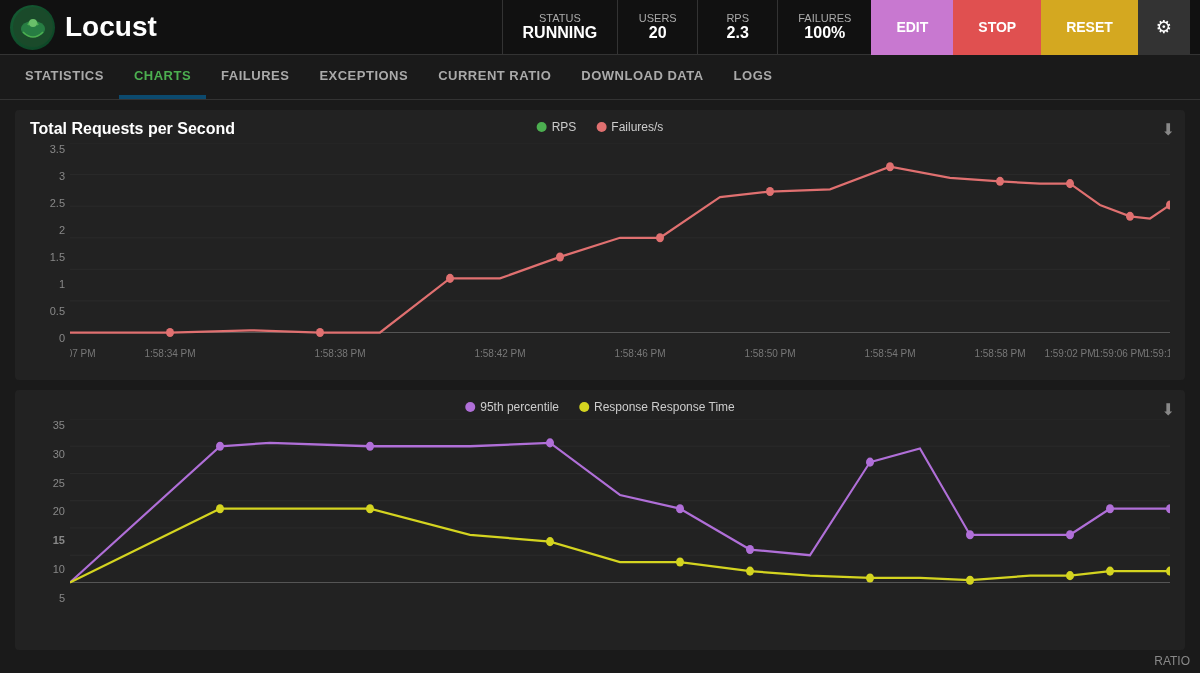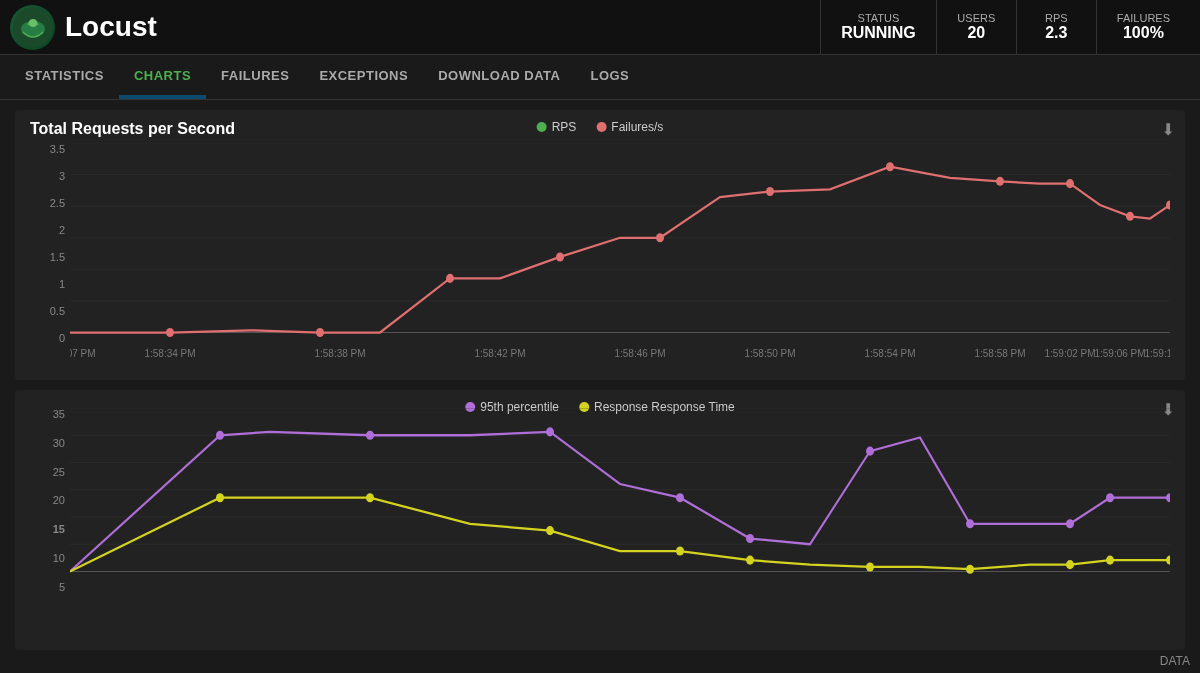--- a/index.html
+++ b/index.html
@@ -69,27 +69,34 @@
     </div>
     <div class="stat-block">
       <span class="stat-label">RPS</span>
       <span class="stat-value">2.3</span>
     </div>
     <div class="stat-block">
       <span class="stat-label">FAILURES</span>
       <span class="stat-value">100%</span>
     </div>
   </div>
+  <div class="header-buttons">
+    <button class="btn-edit">EDIT</button>
+    <button class="btn-stop">STOP</button>
+    <button class="btn-reset">RESET</button>
+    <button class="btn-settings">⚙</button>
+  </div>
 </div>
 
 <div class="nav">
   <div class="nav-item">STATISTICS</div>
   <div class="nav-item active">CHARTS</div>
   <div class="nav-item">FAILURES</div>
   <div class="nav-item">EXCEPTIONS</div>
+  <div class="nav-item">CURRENT RATIO</div>
   <div class="nav-item">DOWNLOAD DATA</div>
   <div class="nav-item">LOGS</div>
 </div>
 
 <div class="charts-area">
 
   <div class="chart-container" style="height: 270px;">
     <div class="chart-title">Total Requests per Second</div>
     <div class="chart-legend">
       <div class="legend-item">
@@ -164,21 +171,21 @@
         <div class="legend-dot" style="background:#b06fd8;"></div>
         <span>95th percentile</span>
       </div>
       <div class="legend-item">
         <div class="legend-dot" style="background:#d4d420;"></div>
         <span>Response Response Time</span>
       </div>
     </div>
     <button class="download-btn">⬇</button>
 
-    <div style="display:flex; height:210px; margin-top:8px;">
+    <div style="display:flex; height:210px; margin-top:19px;">
 
       <div style="width:40px; display:flex; flex-direction:column; justify-content:space-between; align-items:flex-end; padding-right:5px; padding-bottom:25px;">
         <span style="font-size:11px;color:#888;">35</span>
         <span style="font-size:11px;color:#888;">30</span>
         <span style="font-size:11px;color:#888;">25</span>
         <span style="font-size:11px;color:#888;">20</span>
         <span style="font-size:11px;color:#888;font-weight:bold;">15</span>
         <span style="font-size:11px;color:#888;">10</span>
         <span style="font-size:11px;color:#888;">5</span>
       </div>
@@ -218,13 +225,13 @@
           <circle cx="1000" cy="138" r="4" fill="#d4d420"></circle>
           <circle cx="1040" cy="134" r="4" fill="#d4d420"></circle>
           <circle cx="1100" cy="134" r="4" fill="#d4d420"></circle>
         </svg>
       </div>
     </div>
   </div>
 
 </div>
 
-<div class="about-btn">DATA</div>
+<div class="about-btn">RATIO</div>
 
 </body></html>

